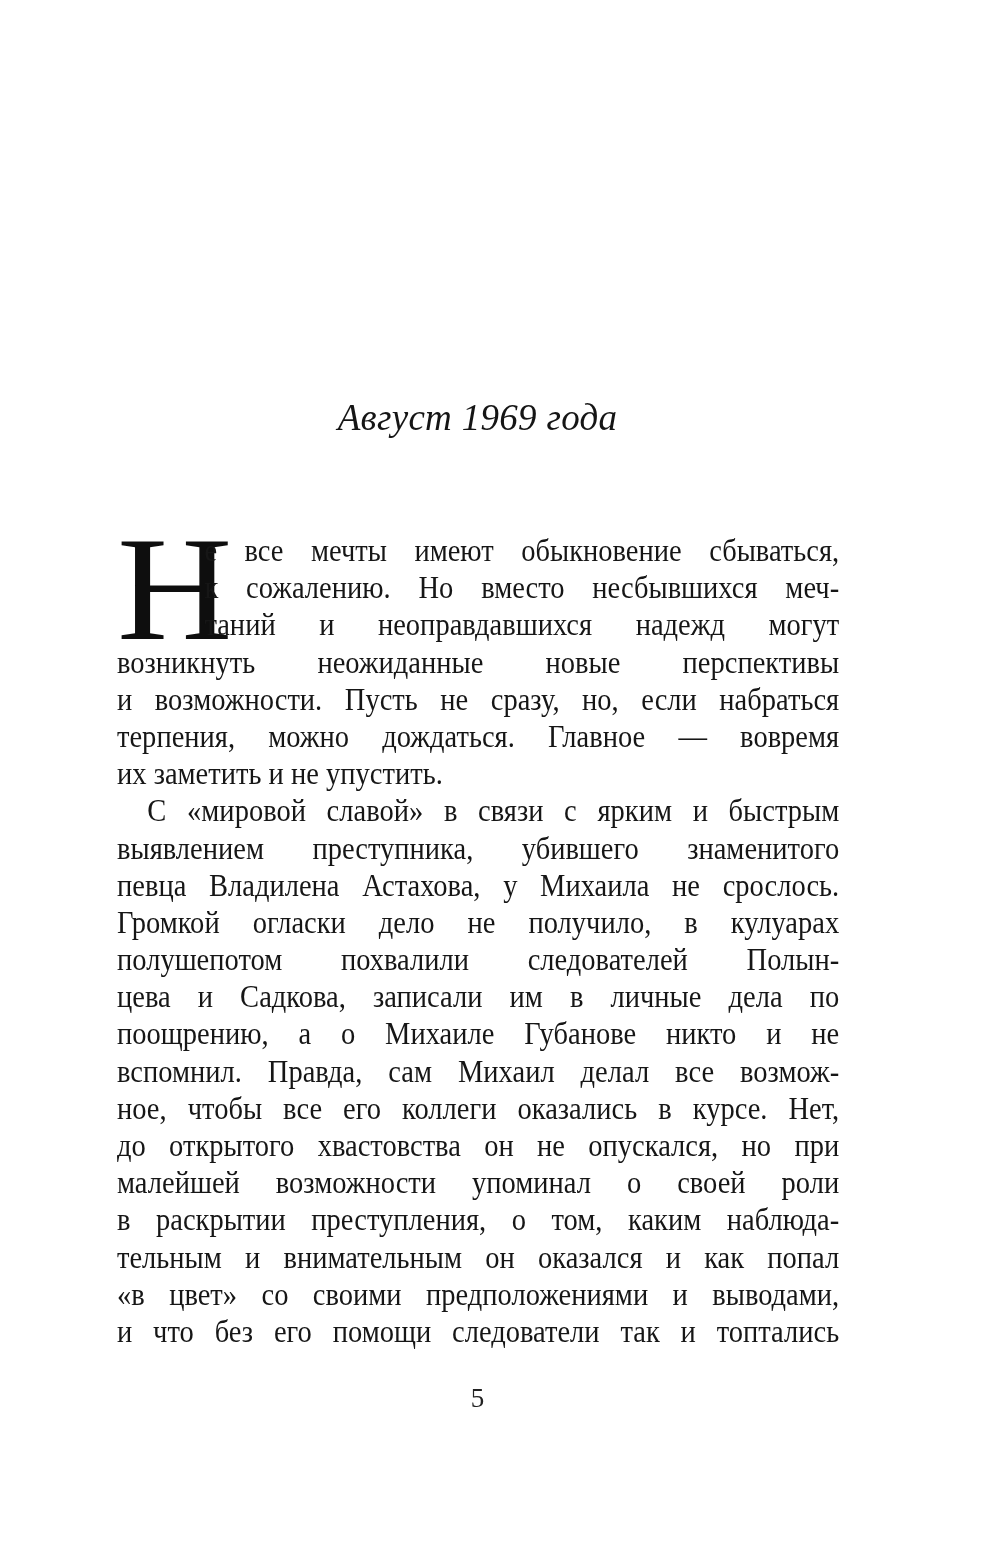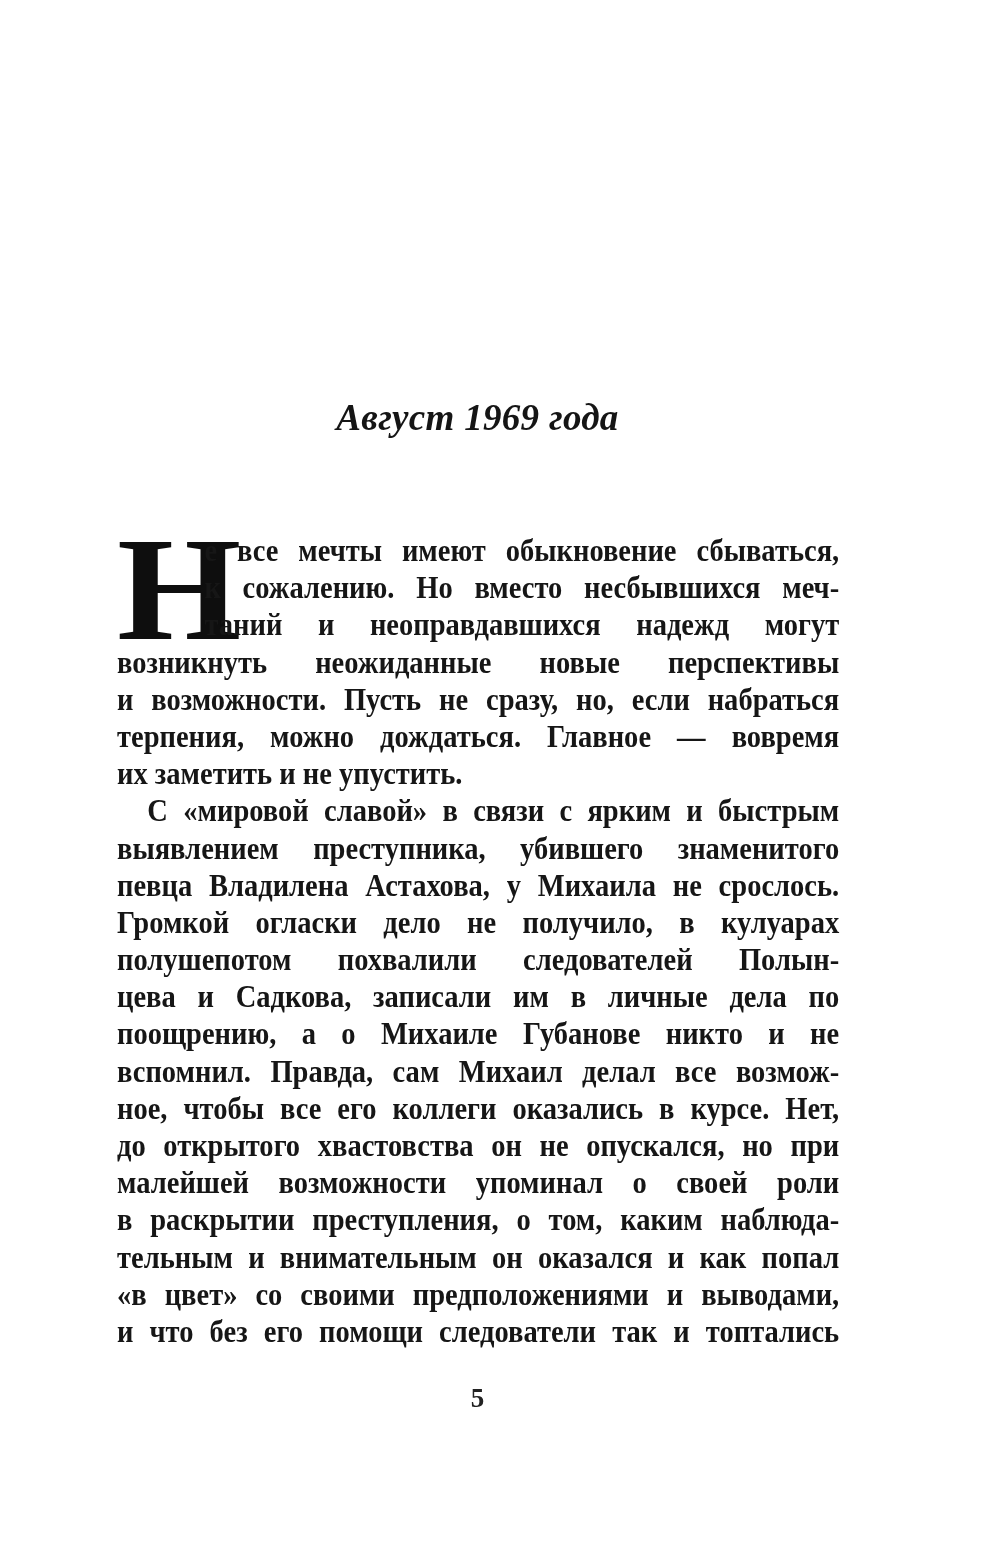--- a/index.html
+++ b/index.html
@@ -11,21 +11,21 @@
       width: 1000px;
       height: 1562px;
       position: relative;
       overflow: hidden;
       font-family: "Liberation Serif", "DejaVu Serif", serif;
       color: #111111;
     }
     .page {
       position: absolute;
       left: 0; top: 0;
-      width: 1000px; height: 1458px; font-weight: bold;
+      width: 1000px; height: 1458px;
     }
     .subtitle {
       position: absolute;
       left: 0; width: 955px;
       top: 396px;
       text-align: center;
       font-style: italic;
       font-size: 37px;
       letter-spacing: 0.3px;
       color: #151515;

